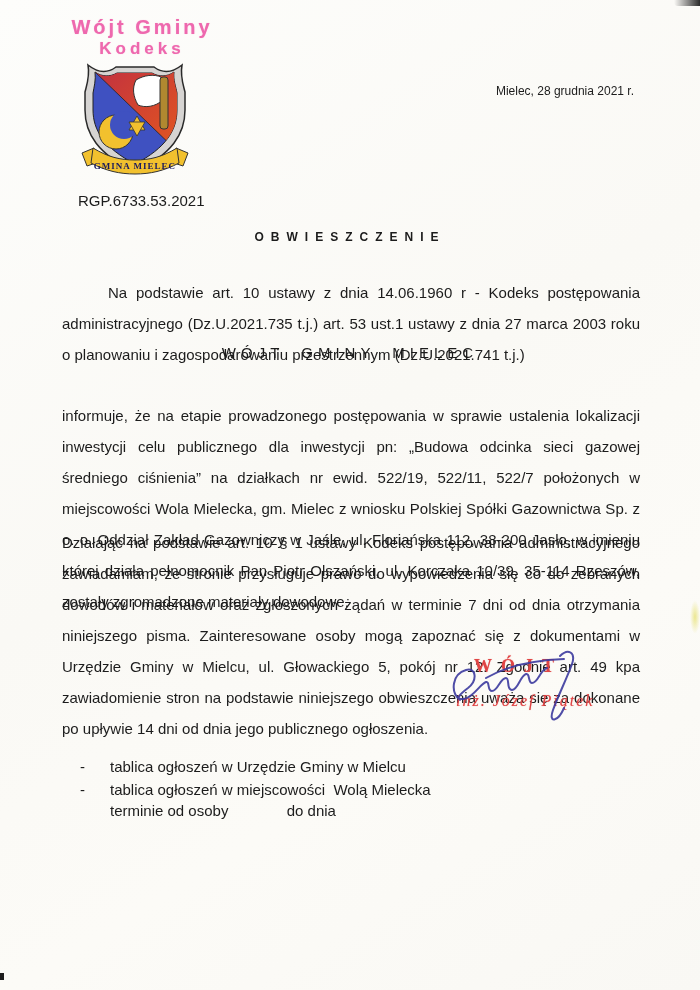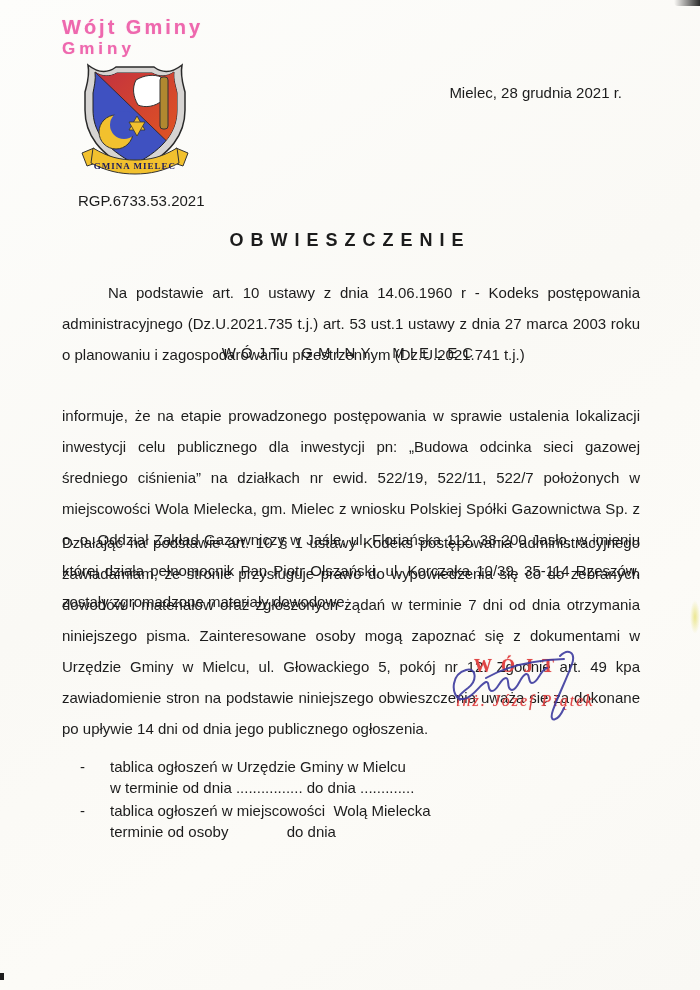--- a/index.html
+++ b/index.html
@@ -7,34 +7,34 @@
     position:relative;
     width:700px; height:990px;
     margin:0 auto;
     background: linear-gradient(148deg, #fdfdfb 0%, #faf9f5 45%, #fcfbf7 70%, #f9f8f4 100%);
     font-family:"Liberation Sans", sans-serif;
     color:#1c1c1c;
     overflow:hidden;
   }
   
   .ink-stamp {
-    position:absolute; left:62px; top:16px; width:180px;
-    color:#ee68ae;
+    position:absolute; left:52px; top:16px; width:180px;
+    text-align:center; color:#ee68ae;
     font-weight:bold; line-height:1.15;
     text-shadow:0 0 1px rgba(238,104,174,.45);
   }
   .ink-stamp .l1 { font-size:20px; letter-spacing:3px; }
   .ink-stamp .l2 { font-size:17px; letter-spacing:4px; }
   .crest { position:absolute; left:80px; top:62px; width:110px; height:115px; }
   .ref-number { position:absolute; left:78px; top:192px; font-size:15px;text-align:right; }
-  .date-line { position:absolute; right:78px; top:84px; font-size:15px; }
+  .date-line { position:absolute; right:66px; top:84px; font-size:12px; }
 
   .doc-title {
     position:absolute; left:0; top:230px; width:100%;
-    text-align:center; font-weight:bold; font-size:18px;
+    text-align:center; font-weight:bold; font-size:12px;
     letter-spacing:7px;
   }
   .para {
     position:absolute; left:62px; width:578px;
     font-size:15px; line-height:31px; text-align:justify;
   }
   .para.intro { top:262px; text-indent:46px; }
   .authority {
     position:absolute; left:0; top:344px; width:100%;
     text-align:center; font-weight:normal; font-size:15px;
@@ -75,21 +75,21 @@
   .artifact-smudge { position:absolute; right:0; top:600px; width:10px; height:34px;
     background:radial-gradient(ellipse at center, rgba(222,214,60,.55), rgba(222,214,60,0) 70%); }
 </style>
 </head>
 <body>
 
 <div class="page">
 
   <div class="ink-stamp">
     <div class="l1">Wójt Gminy</div>
-    <div class="l2">Gminy</div>
+    <div class="l2">Kodeks</div>
   </div>
 
   <svg class="crest" viewBox="0 0 110 115" xmlns="http://www.w3.org/2000/svg">
     <defs>
       <linearGradient id="redGrad" x1="0" y1="0" x2="1" y2="1">
         <stop offset="0" stop-color="#c23140"></stop>
         <stop offset="1" stop-color="#e2571f"></stop>
       </linearGradient>
       <clipPath id="innerClip">
         <path d="M15,10 C22,15 30,15 37,11 L72,11 C79,15 87,15 94,10 C93,18 96,25 97,31 L97,48 C97,68 86,86 55,102 C24,86 13,68 13,48 L13,31 C14,25 16,18 15,10 Z"></path>
@@ -146,21 +146,20 @@
         <path d="M126,12 C134,4 142,8 138,20 C133,34 124,52 119,66 C114,80 124,78 130,64"></path>
       </g>
     </svg>
   </div>
 
   <div class="postings">
     <div class="post-item">
       <span class="dash">-</span>
       <span class="lines">
         <span>tablica ogłoszeń w Urzędzie Gminy w Mielcu</span><br>
-        <span class="preserve">w terminie od dnia ................ do dnia .............</span>
       </span>
     </div>
     <div class="post-item">
       <span class="dash">-</span>
       <span class="lines">
         <span class="preserve">tablica ogłoszeń w miejscowości  Wolą Mielecka</span><br>
         <span class="preserve">terminie od osoby              do dnia</span>
       </span>
     </div>
   </div>

